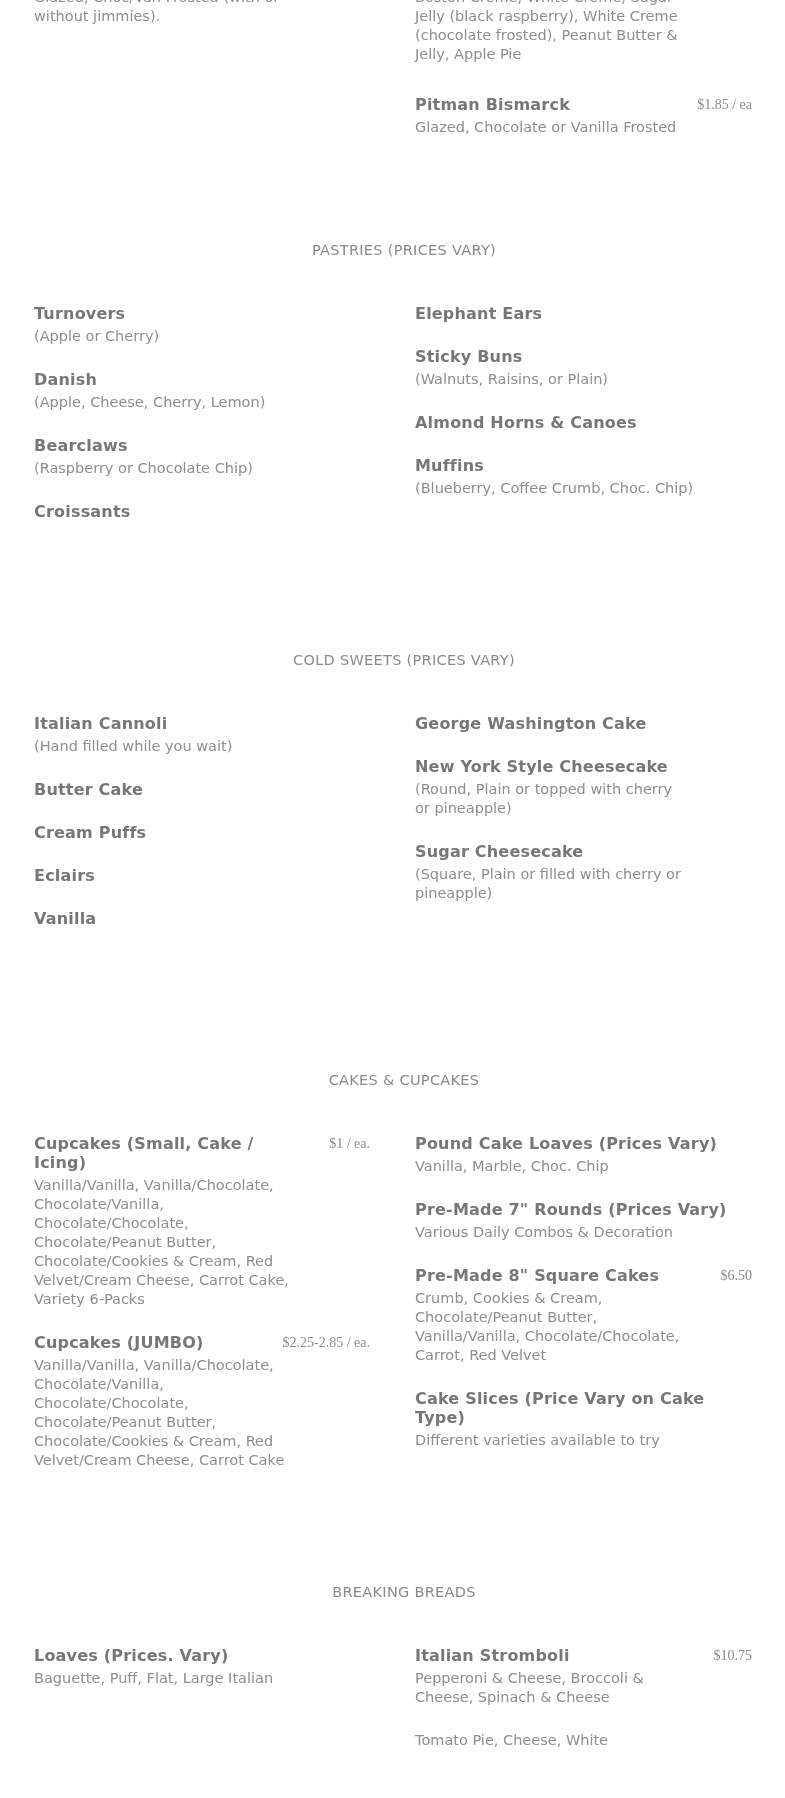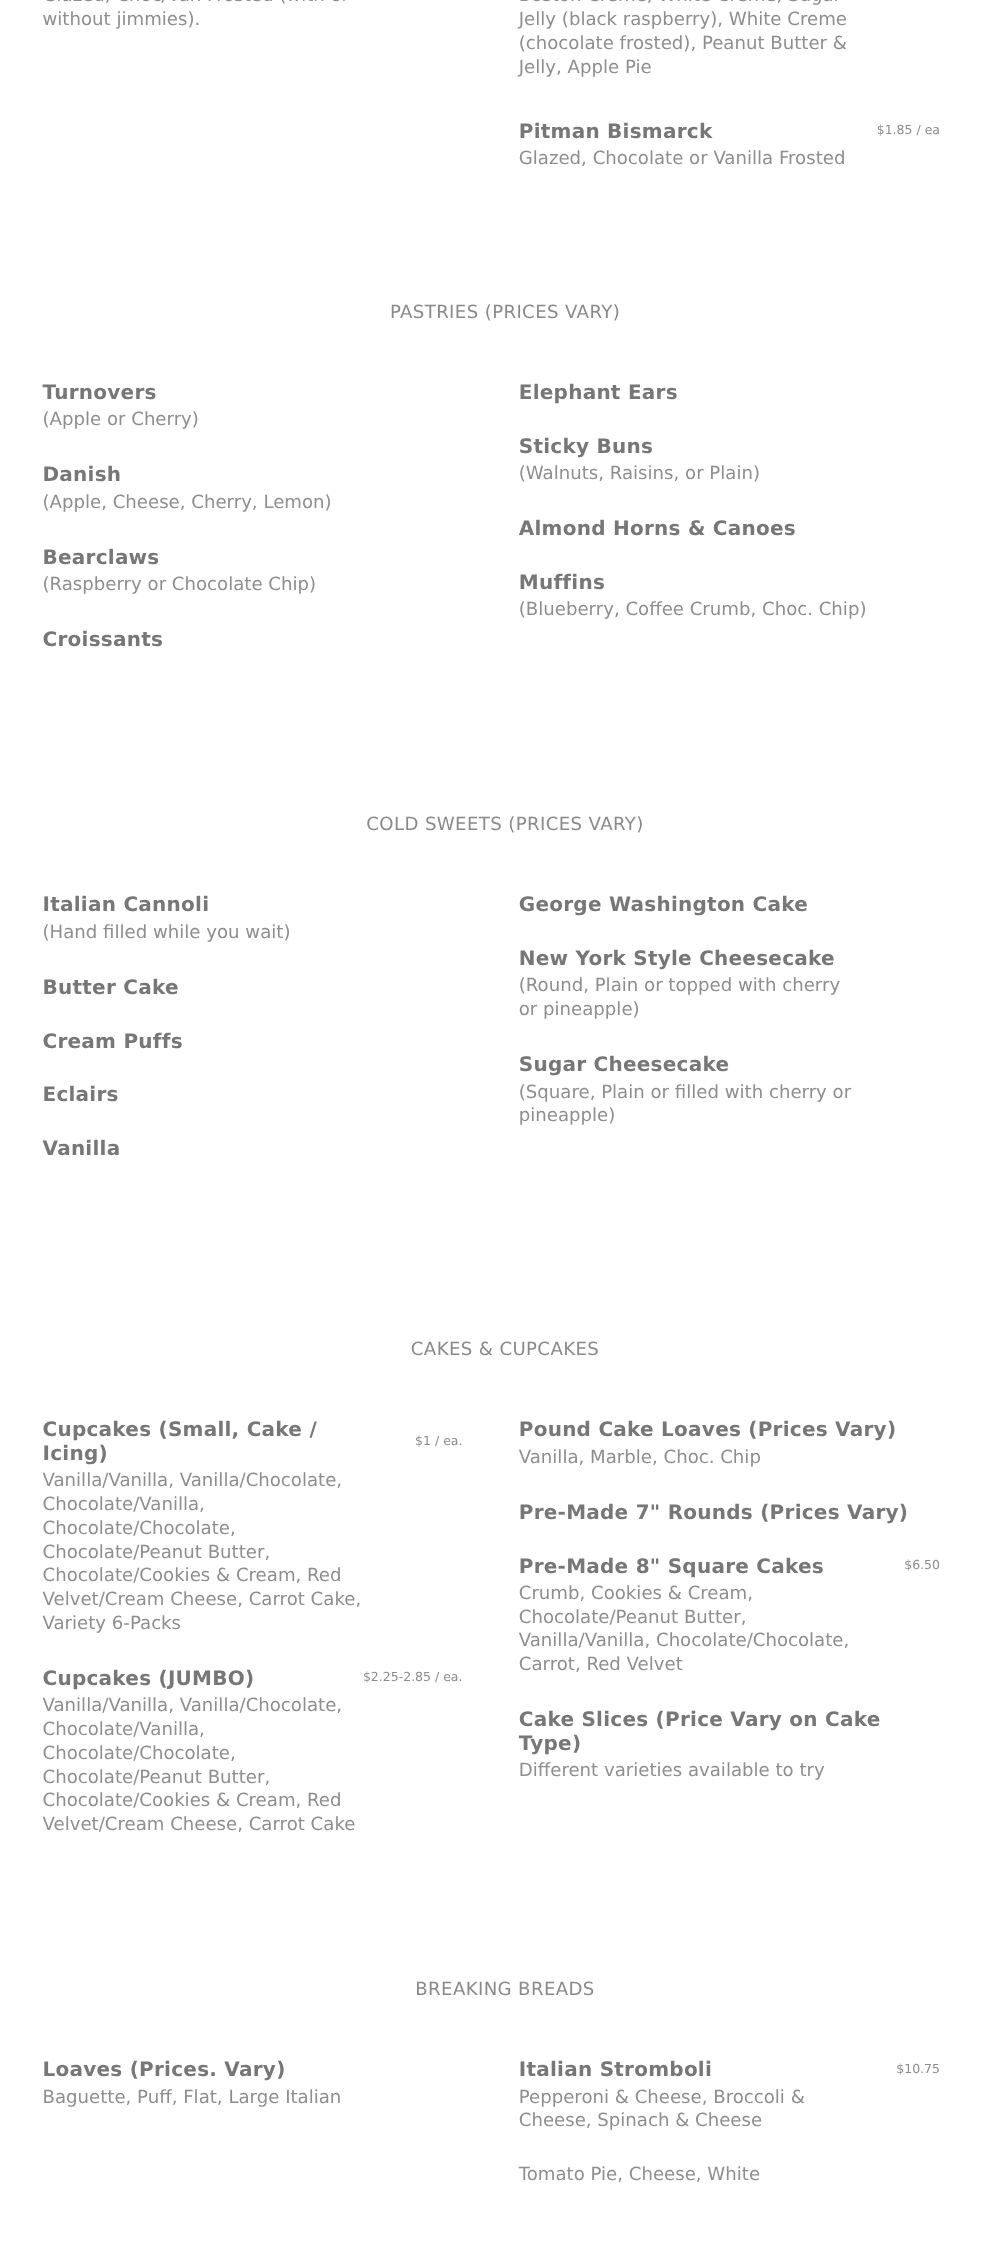--- a/index.html
+++ b/index.html
@@ -20,34 +20,35 @@
     color: #8a8a8a;
     font-weight: normal;
     margin: 0;
     padding-left: 23px;
   }
   .cols { position: relative; width: 785px; display: flex; }
   .col { position: relative; }
   .col-left { margin-left: 34px; width: 336px; }
   .col-right { margin-left: 45px; width: 337px; }
   .item { position: relative; margin-bottom: 24px; }
-  .item-head { display: flex; justify-content: space-between; align-items: center; }
+  .item-head { display: flex; justify-content: space-between; align-items: flex-start; }
   .item-name {
     font-weight: bold;
     font-size: 16px;
     line-height: 19px;
     color: #777777;
     letter-spacing: 0.2px;
   }
   .item-price {
-    font-size: 10px;
+    font-size: 14px;
     line-height: 19px;
     color: #8c8c8c;
     white-space: nowrap;
     margin-left: 10px;
+    font-family: Liberation Serif, serif;
   }
   .item-desc {
     font-size: 14.5px;
     line-height: 19px;
     color: #8e8e8e;
     margin-top: 4px;
   }
   .narrow .item-name { max-width: 230px; }
   .narrow-desc { max-width: 270px; }
 </style>
@@ -209,20 +210,21 @@
         <div class="item">
           <div class="item-head">
               <span class="item-name">Pound Cake Loaves (Prices Vary)</span>
             </div>
           <div class="item-desc">Vanilla, Marble, Choc. Chip</div>
         </div>
         <div class="item">
           <div class="item-head">
               <span class="item-name">Pre-Made 7" Rounds (Prices Vary)</span>
             </div>
+          <div class="item-desc">Various Daily Combos &amp; Decoration</div>
         </div>
         <div class="item">
           <div class="item-head">
             <span class="item-name">Pre-Made 8" Square Cakes</span>
             <span class="item-price">$6.50</span>
           </div>
           <div class="item-desc narrow-desc">Crumb, Cookies &amp; Cream, Chocolate/Peanut Butter, Vanilla/Vanilla, Chocolate/Chocolate, Carrot, Red Velvet</div>
         </div>
         <div class="item">
           <div class="item-head">

